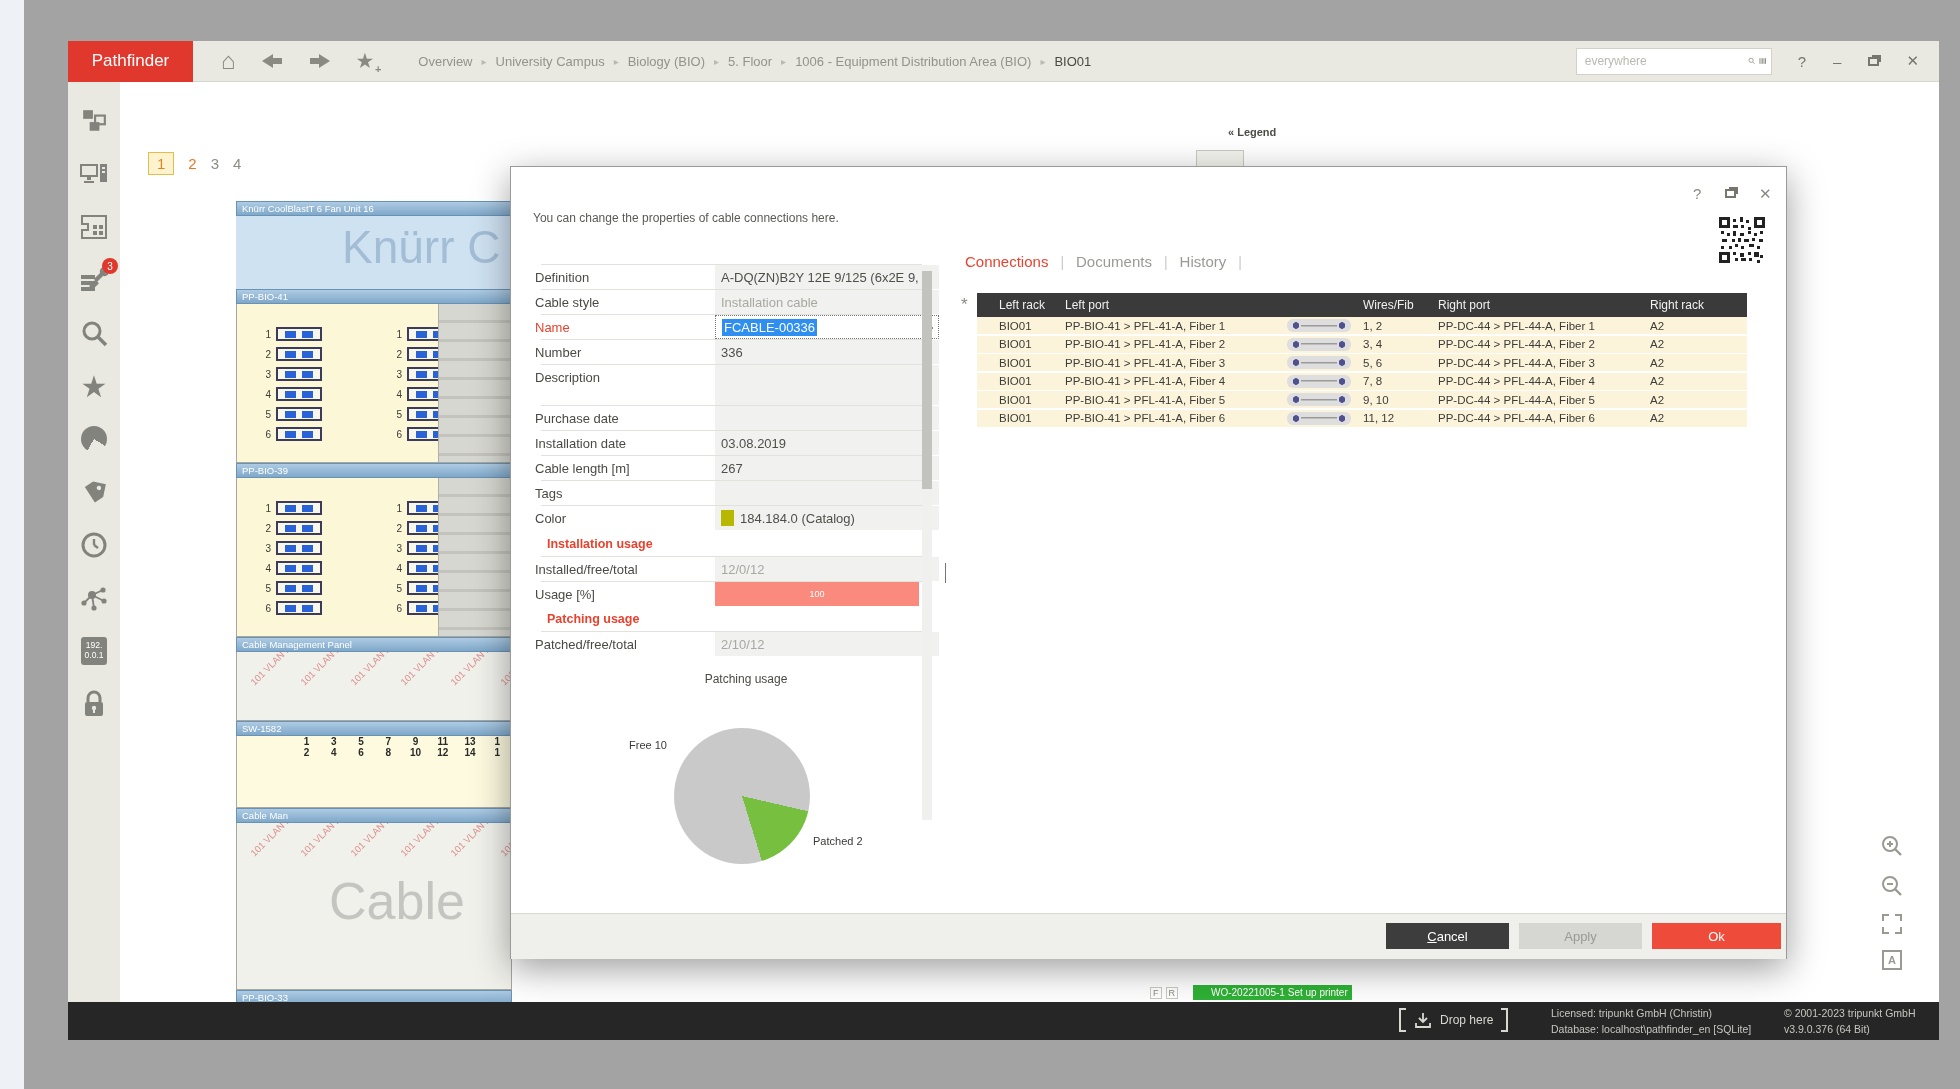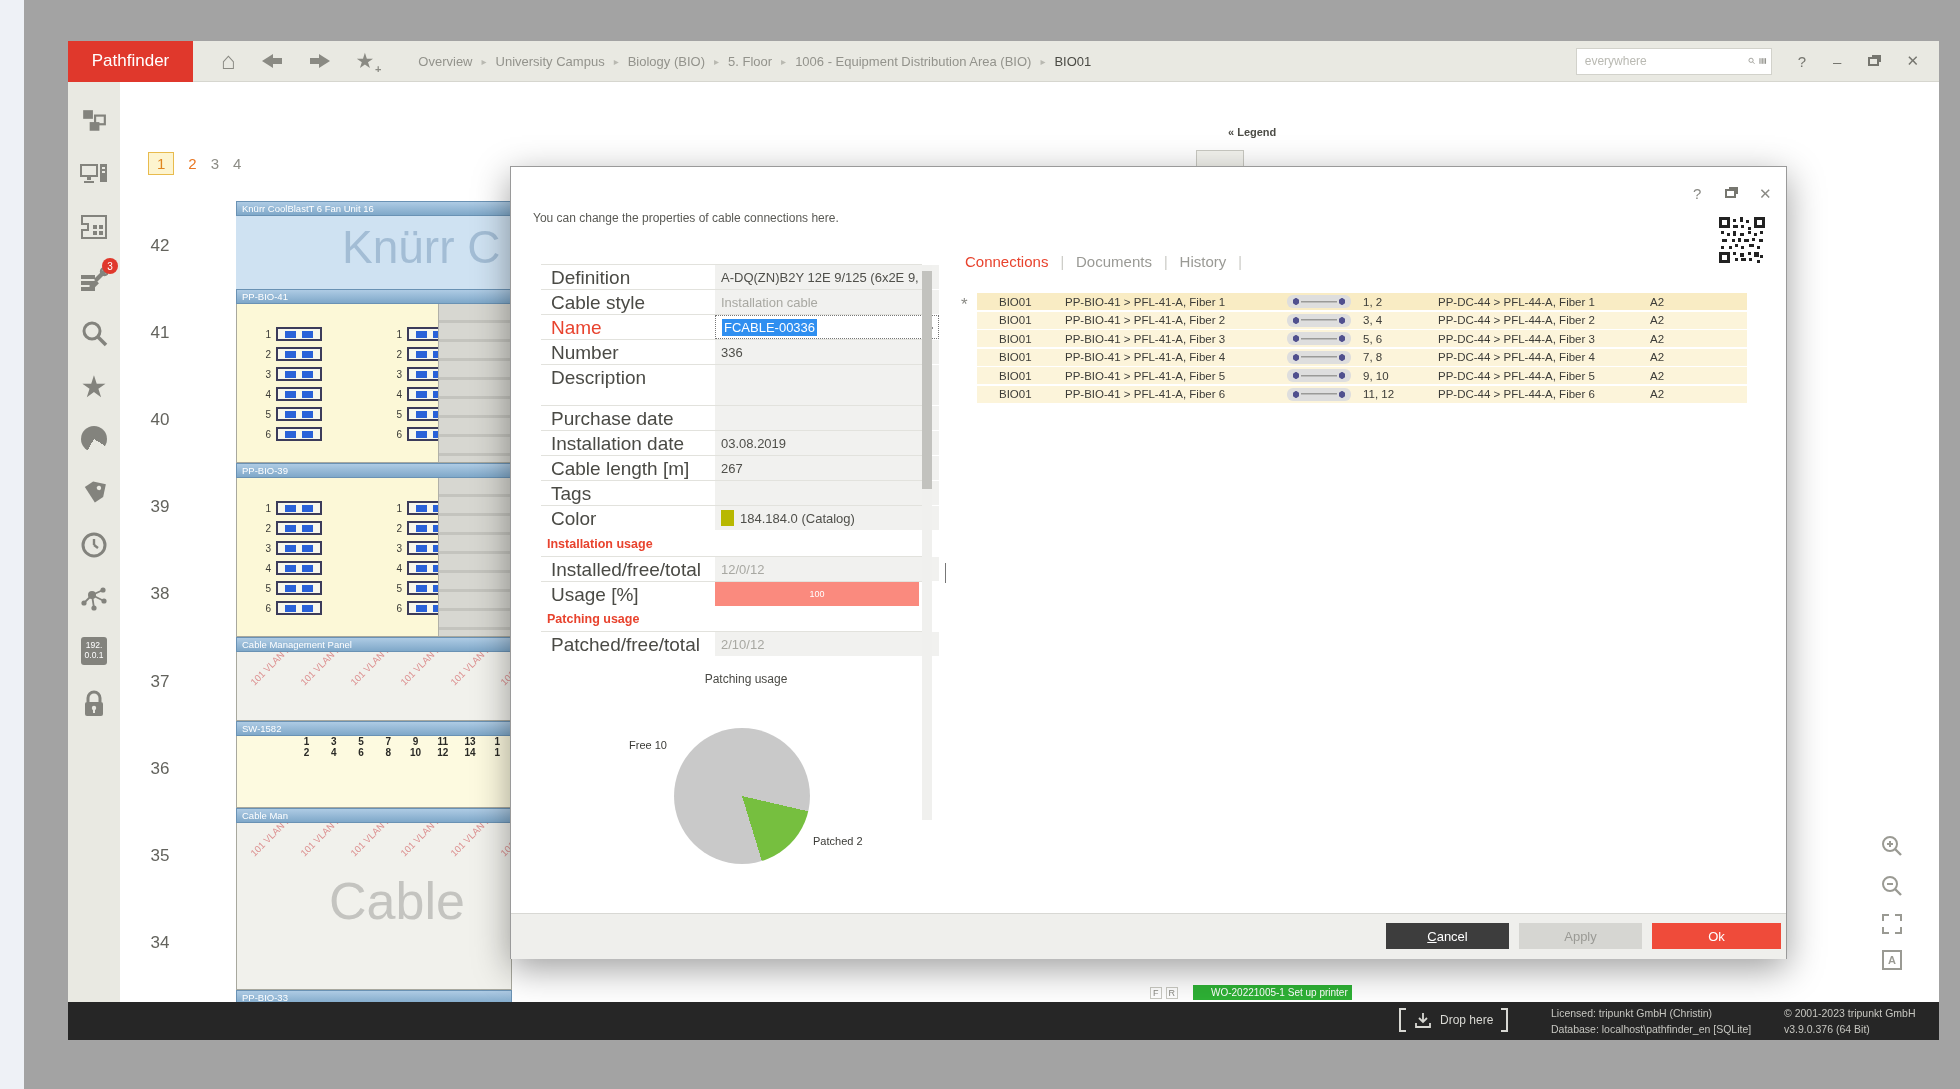--- a/index.html
+++ b/index.html
@@ -80,21 +80,21 @@
   .brk{width:7px;height:24px;box-sizing:border-box;}
   .brk.l{border-left:2px solid #d8d8d3;border-top:2px solid #d8d8d3;border-bottom:2px solid #d8d8d3;}
   .brk.r{border-right:2px solid #d8d8d3;border-top:2px solid #d8d8d3;border-bottom:2px solid #d8d8d3;}
   .sbtext{position:absolute;font-size:10.5px;color:#c6c6c0;white-space:nowrap;}
   
   .dialog{left:486px;top:166px;width:1277px;height:793px;background:#fff;border:1px solid #9a9a9a;box-shadow:0 10px 34px rgba(0,0,0,.38);z-index:10;box-sizing:border-box;}
   .dtitle{left:22px;top:12px;font-size:22px;color:#3a3a3a;}
   .dsub{left:22px;top:44px;font-size:12px;color:#5a5a55;}
   .dctl{top:18px;color:#8a8a85;font-size:15px;}
   .qr{left:1208px;top:50px;}
-  .flabel{left:40px;width:160px;font-size:19px;color:#4a4a45;display:flex;align-items:center;height:25px;}
+  .flabel{left:24px;width:160px;font-size:13px;color:#4a4a45;display:flex;align-items:center;height:25px;}
   .flabel.red{color:#e8432e;}
   .fline{left:30px;width:381px;border-bottom:1px solid #e2e2dd;}
   .fval{left:204px;width:224px;height:24px;background:#f1f1ef;font-size:13px;color:#4f4f4a;display:flex;align-items:center;padding-left:6px;box-sizing:border-box;white-space:nowrap;overflow:hidden;}
   .fval.muted{color:#a8a8a2;}
   .sechdr{left:36px;font-size:12.5px;font-weight:700;color:#e8432e;}
   .namecell{background:#fff;border:1px dotted #777;}
   .namesel{background:#2f8ff0;color:#fff;padding:1px 2px;}
   .ellip{margin-left:auto;margin-right:4px;color:#3a3a3a;font-weight:700;letter-spacing:1px;}
   .swatch{width:13px;height:16px;background:#b8b800;margin-right:6px;flex:0 0 auto;}
   .usagebar{left:204px;width:204px;height:24px;background:#fa8a7e;color:#fff;font-size:9px;display:flex;align-items:center;justify-content:center;}
@@ -286,41 +286,20 @@
   <div class="abs canvas">
     <div class="abs tabs">
       <span class="tab1">1</span>
       <span class="tab2">2</span>
       <span>3</span>
       <span>4</span>
     </div>
     <div class="abs legendlbl">« Legend</div>
     <div class="abs legendbox"></div>
 
-    <div class="abs unitcol">
-
-        <span class="unit">42</span>
-
-        <span class="unit">41</span>
-
-        <span class="unit">40</span>
-
-        <span class="unit">39</span>
-
-        <span class="unit">38</span>
-
-        <span class="unit">37</span>
-
-        <span class="unit">36</span>
-
-        <span class="unit">35</span>
-
-        <span class="unit">34</span>
-
-    </div>
 
     <div class="abs rack">
       <div class="rhead">Knürr CoolBlastT 6 Fan Unit 16</div>
       <div class="fanbody">
         <span class="fantext">Knürr C</span>
       </div>
 
       <div class="rhead">PP-BIO-41</div>
       <div class="panel">
         <div class="rail"></div>
@@ -679,20 +658,28 @@
       <span class="dtab active">Connections</span>
       <span class="dtabsep">|</span>
       <span class="dtab">Documents</span>
       <span class="dtabsep">|</span>
       <span class="dtab">History</span>
       <span class="dtabsep">|</span>
     </div>
     <span class="abs star8">*</span>
 
     <div class="abs ctable">
+      <div class="chead">
+        <span class="c1">Left rack</span>
+        <span class="c2">Left port</span>
+        <span class="c3"></span>
+        <span class="c4">Wires/Fib</span>
+        <span class="c5">Right port</span>
+        <span class="c6">Right rack</span>
+      </div>
 
         <div class="crow">
           <span class="c1">BIO01</span>
           <span class="c2">PP-BIO-41 &gt; PFL-41-A, Fiber 1</span>
           <span class="c3">
             <span class="chip"></span>
           </span>
           <span class="c4">1, 2</span>
           <span class="c5">PP-DC-44 &gt; PFL-44-A, Fiber 1</span>
           <span class="c6">A2</span>

